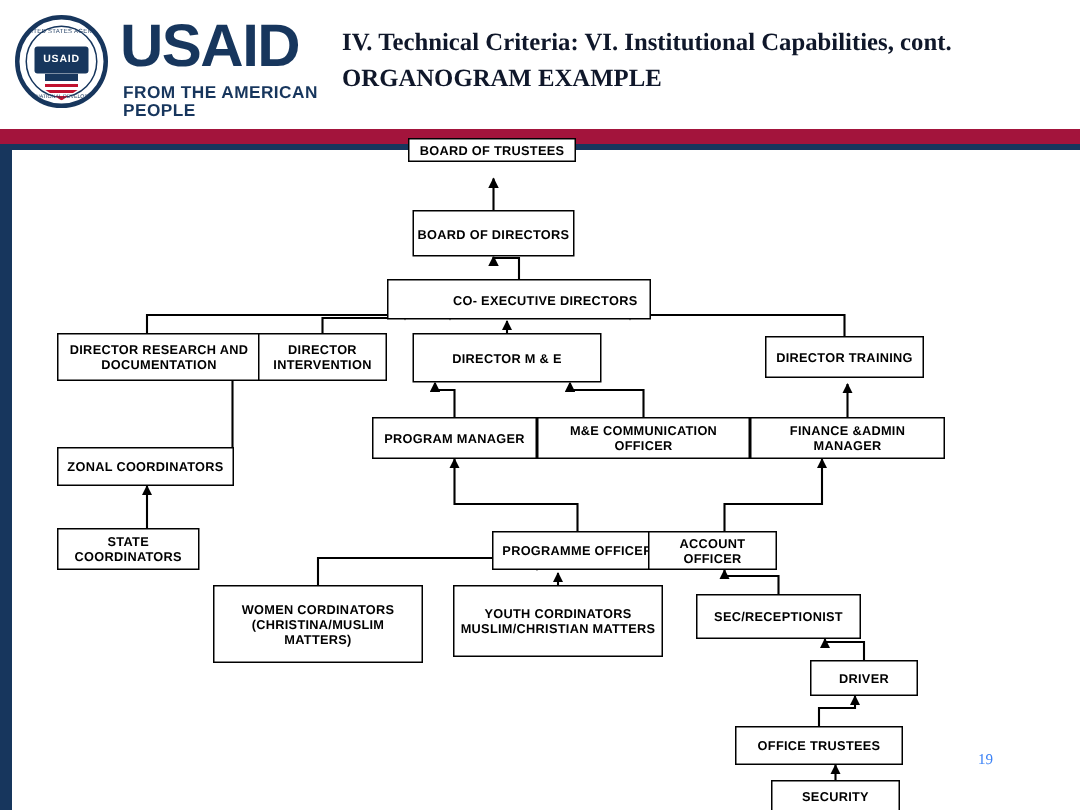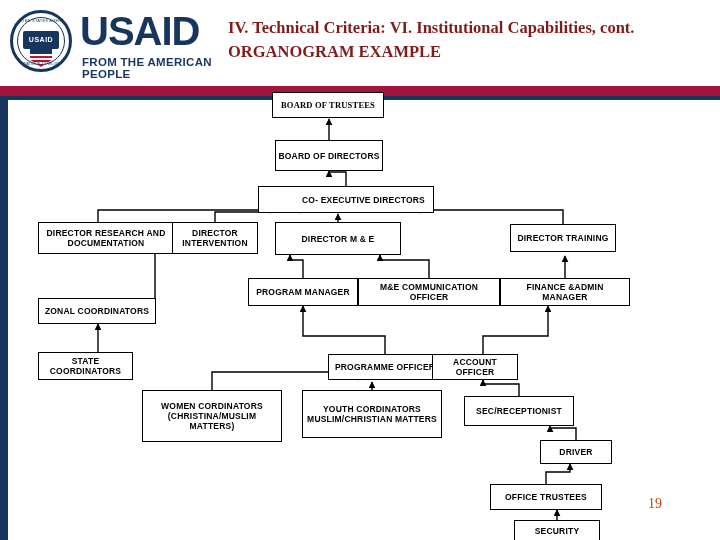--- a/index.html
+++ b/index.html
@@ -112,21 +112,21 @@
     letter-spacing: .3px;
     font-family: "Liberation Sans", sans-serif;
   }
   .header-title {
     position: absolute;
     left: 228px; top: 16px;
     width: 470px;
     font-family: "Liberation Serif", serif;
     font-size: 16.5px;
     font-weight: bold;
-    color: #7f1d1d;
+    color: #0f172a;
     line-height: 24px;
   }
 
   
   .red-band {
     position: absolute;
     left: 0; top: 86px;
     width: 720px; height: 10px;
     background: #a3143c;
   }
@@ -169,22 +169,22 @@
     text-align: center;
     line-height: 10px;
     padding: 1px 2px;
     white-space: pre-line;
   }
   .page-number {
     position: absolute;
     right: 58px;
     bottom: 28px;
     font-family: "Liberation Serif", serif;
-    font-size: 14px;
-    color: #c2410c;
+    font-size: 10px;
+    color: #3b82f6;
   }
 </style>
 </head>
 <body>
 
 <div class="header">
 
   <div class="usaid-logo">
     <div class="usaid-seal">
       <div class="seal-ring"></div>
@@ -246,21 +246,21 @@
       <path d="M 519 296 L 519 284 L 483 284 L 483 280"></path>
 
       <path d="M 576 340 L 576 328 L 550 328 L 550 326"></path>
 
       <path d="M 546 384 L 546 372 L 570 372 L 570 364"></path>
 
       <path d="M 557 420 L 557 410"></path>
     </g>
   </svg>
 
-  <div class="node" style="left:272px; top:-8px; width:112px; height:26px;font-family:Liberation Serif, serif;">BOARD OF TRUSTEES</div>
+  <div class="node" style="left:272px; top:-8px; width:112px; height:16px;">BOARD OF TRUSTEES</div>
 
   <div class="node" style="left:275px; top:40px; width:108px; height:31px;">BOARD OF DIRECTORS</div>
 
   <div class="node" style="left:258px; top:86px; width:176px; height:27px;padding-left:37px;">CO- EXECUTIVE DIRECTORS</div>
 
   <div class="node" style="left:38px; top:122px; width:136px; height:32px;">DIRECTOR RESEARCH AND
 DOCUMENTATION</div>
 
   <div class="node" style="left:172px; top:122px; width:86px; height:32px;">DIRECTOR
 INTERVENTION</div>

